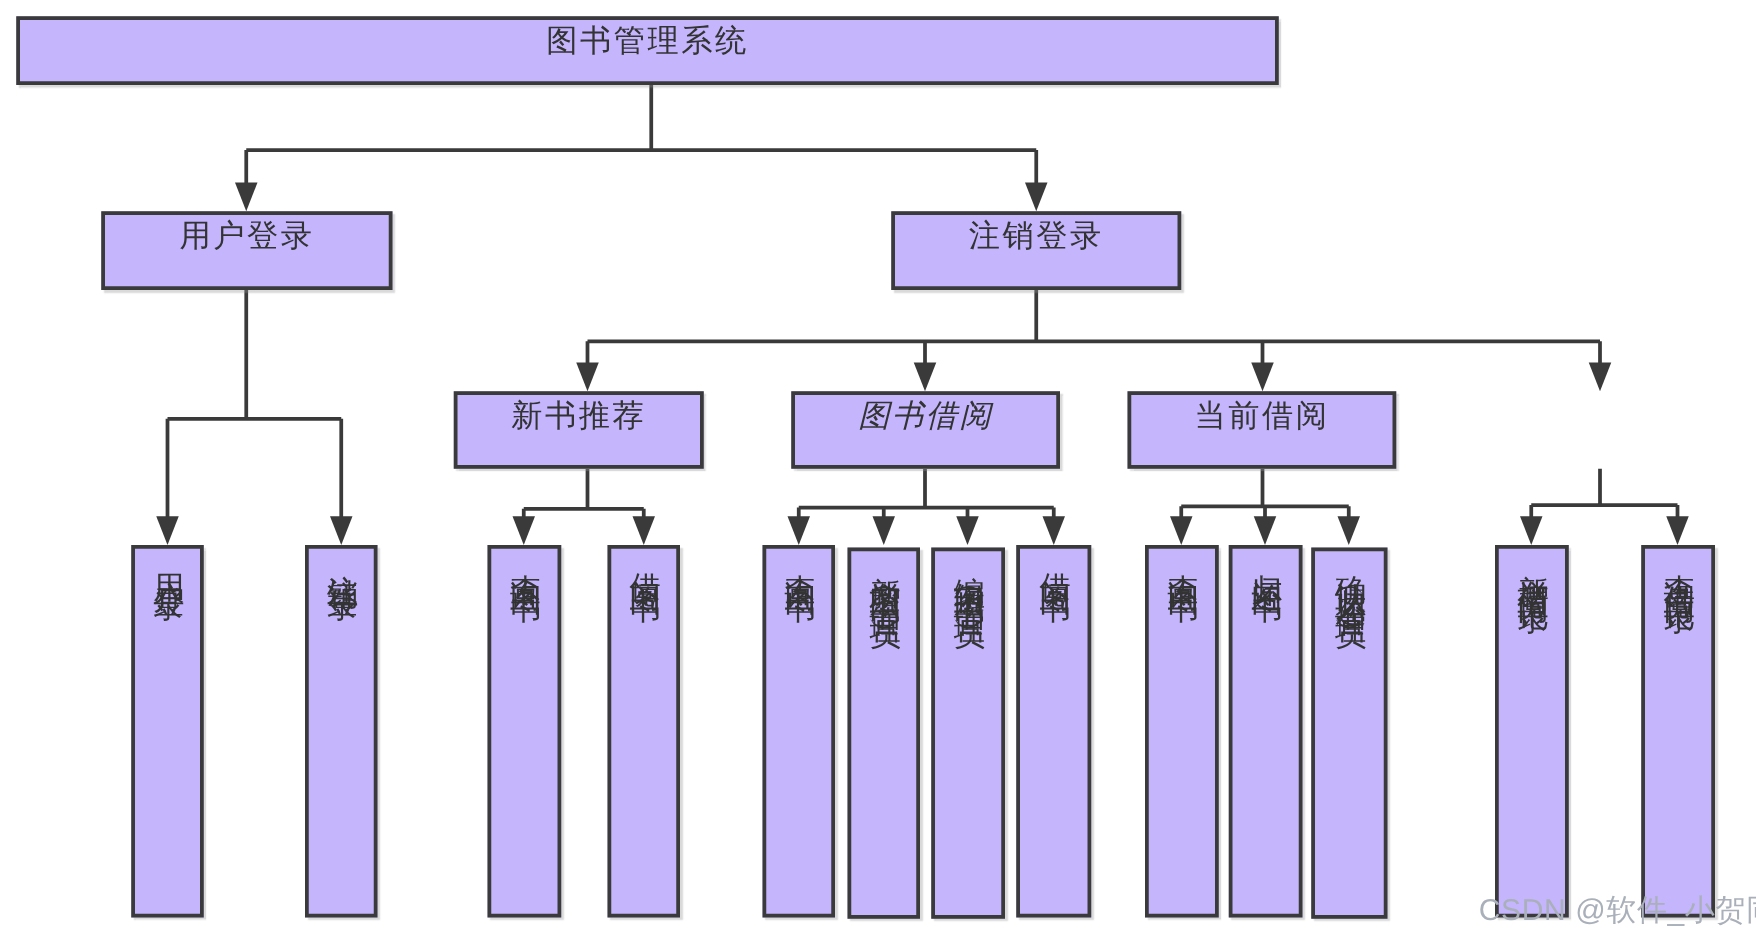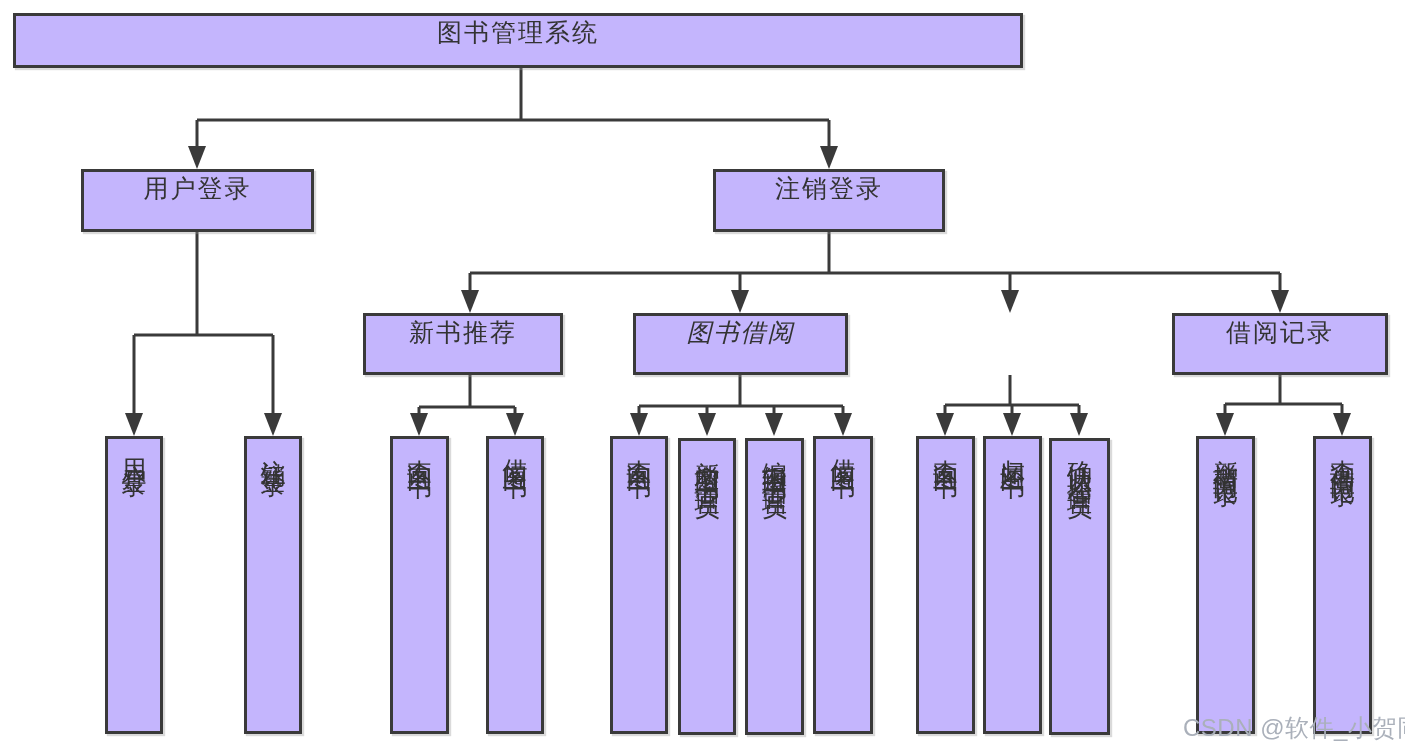--- a/index.html
+++ b/index.html
@@ -122,22 +122,22 @@
   <div class="node" style="left:713px; top:169px; width:232px; height:63px;">
     <span class="hlabel">注销登录</span>
   </div>
 
   <div class="node" style="left:363px; top:313px; width:200px; height:62px;">
     <span class="hlabel">新书推荐</span>
   </div>
   <div class="node" style="left:633px; top:313px; width:215px; height:62px;font-style:italic;">
     <span class="hlabel">图书借阅</span>
   </div>
-  <div class="node" style="left:1172px; top:313px; width:216px; height:62px;">
-    <span class="hlabel">借阅记录</span>
+  <div class="node" style="left:902px; top:313px; width:215px; height:62px;">
+    <span class="hlabel">当前借阅</span>
   </div>
 
   <div class="node" style="left:105px; top:436px; width:58px; height:298px;">
     <span class="vlabel">用户登录</span>
   </div>
   <div class="node" style="left:244px; top:436px; width:58px; height:298px;">
     <span class="vlabel">注销登录</span>
   </div>
 
   <div class="node" style="left:390px; top:436px; width:59px; height:298px;">

